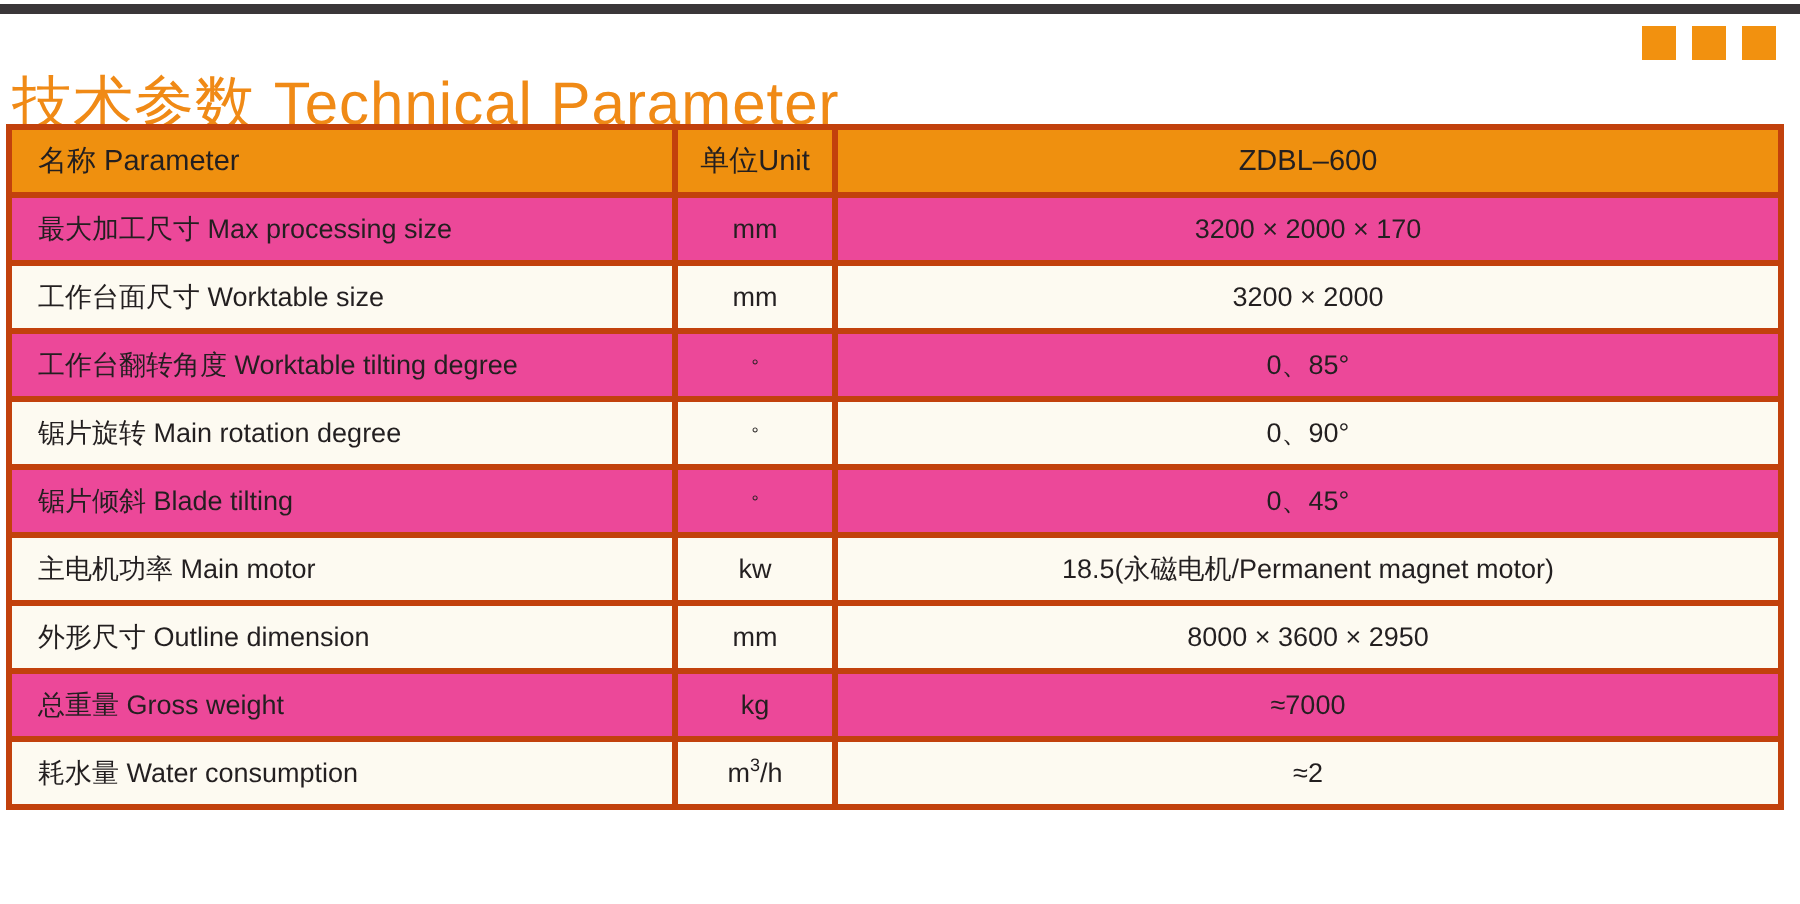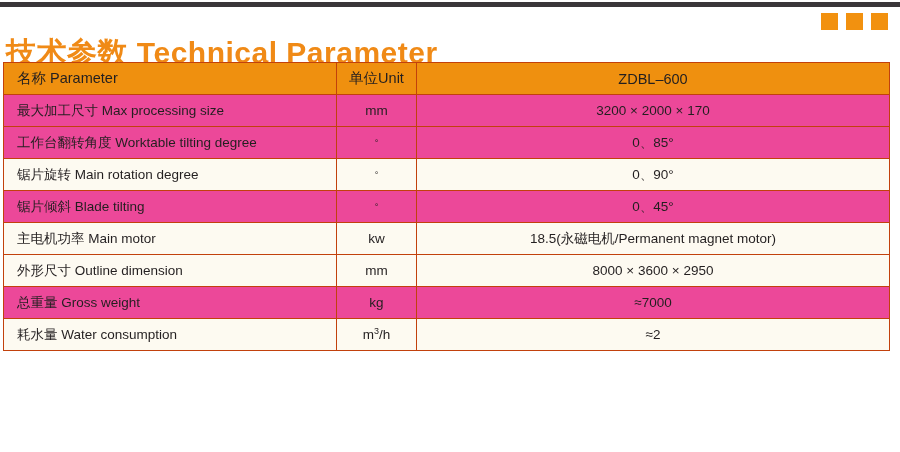--- a/index.html
+++ b/index.html
@@ -30,22 +30,22 @@
   #page-title {
     position: absolute;
     left: 6px;
     top: 16px;
     font-size: 30px;
     line-height: 34px;
     letter-spacing: 0.5px;
     color: #F08A16;
     white-space: nowrap;
   }
-  #page-title .zh { font-family: "DejaVu Sans", sans-serif; font-weight: 700; }
-  #page-title .en { font-family: "Liberation Sans", sans-serif; font-weight: 700; margin-top: 20px; }
+  #page-title .zh { font-family: "DejaVu Sans", sans-serif; font-weight: 400; }
+  #page-title .en { font-family: "Liberation Sans", sans-serif; font-weight: 400; margin-top: 20px; }
 
   
   #corner-marks {
     position: absolute;
     right: 12px;
     top: 13px;
     display: flex;
     gap: 8px;
   }
   #corner-marks .sq {
@@ -63,21 +63,21 @@
     border-collapse: collapse;
     table-layout: fixed;
     font-size: 13.5px;
   }
   #spec-table col.c-param { width: 333px; }
   #spec-table col.c-unit  { width: 80px;  }
   #spec-table col.c-value { width: 473px; }
 
   #spec-table th,
   #spec-table td {
-    border: 1px solid #c2410c;
+    border: 3px solid #c2410c;
     height: 31px;
     padding: 0 0;
     vertical-align: middle;
     font-weight: 400;
   }
 
   #spec-table thead th {
     background: #EF900F;
     color: #231f20;
     font-size: 14.5px;
@@ -132,20 +132,25 @@
       <th class="h-unit">单位Unit</th>
       <th class="h-value">ZDBL–600</th>
     </tr>
   </thead>
   <tbody id="spec-body">
       <tr class="even">
         <td class="param">最大加工尺寸 Max processing size</td>
         <td class="unit">mm</td>
         <td class="value">3200 × 2000 × 170</td>
       </tr>
+      <tr class="odd">
+        <td class="param">工作台面尺寸 Worktable size</td>
+        <td class="unit">mm</td>
+        <td class="value">3200 × 2000</td>
+      </tr>
       <tr class="even">
         <td class="param">工作台翻转角度 Worktable tilting degree</td>
         <td class="unit"><span class="unit-deg">°</span></td>
         <td class="value">0、85°</td>
       </tr>
       <tr class="odd">
         <td class="param">锯片旋转 Main rotation degree</td>
         <td class="unit"><span class="unit-deg">°</span></td>
         <td class="value">0、90°</td>
       </tr>

